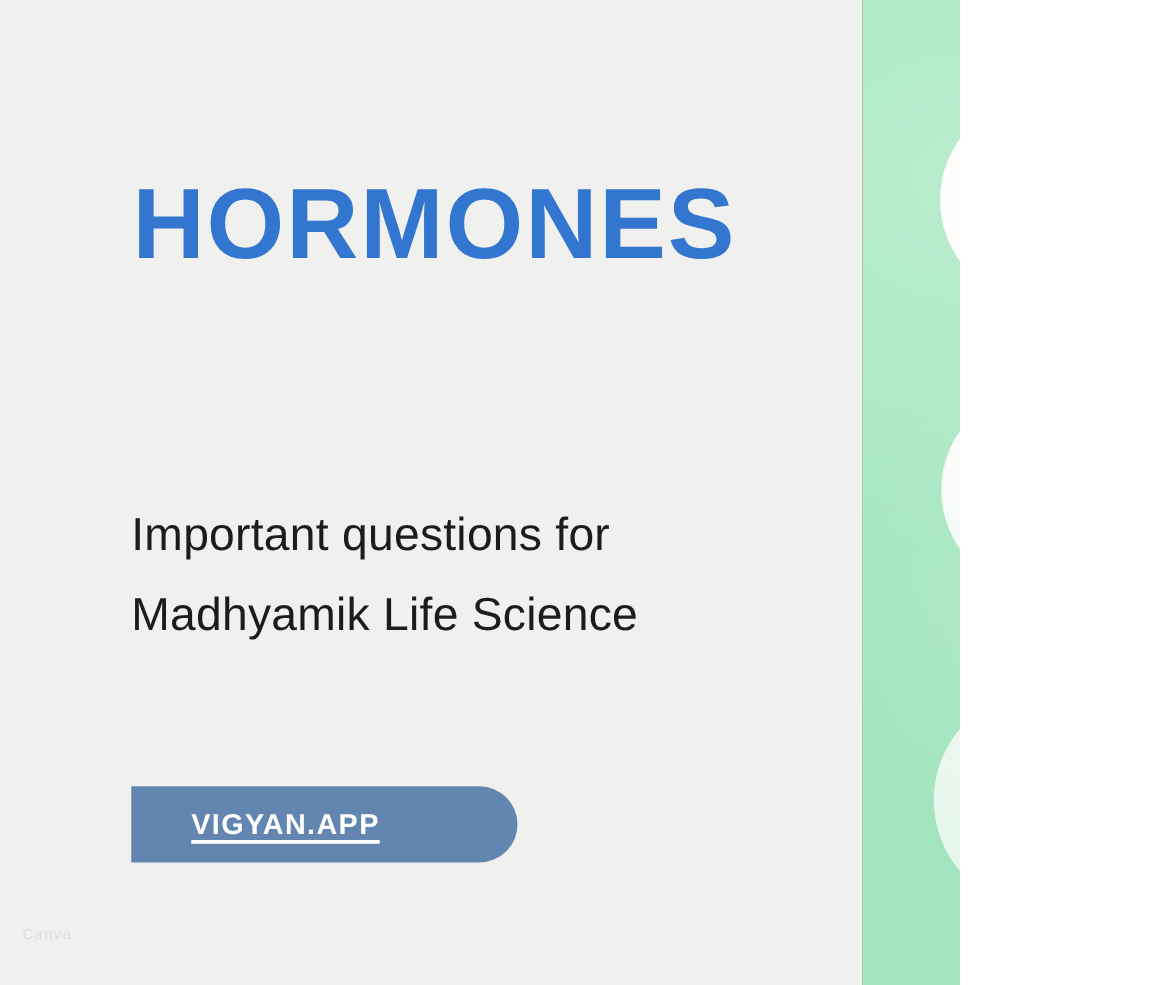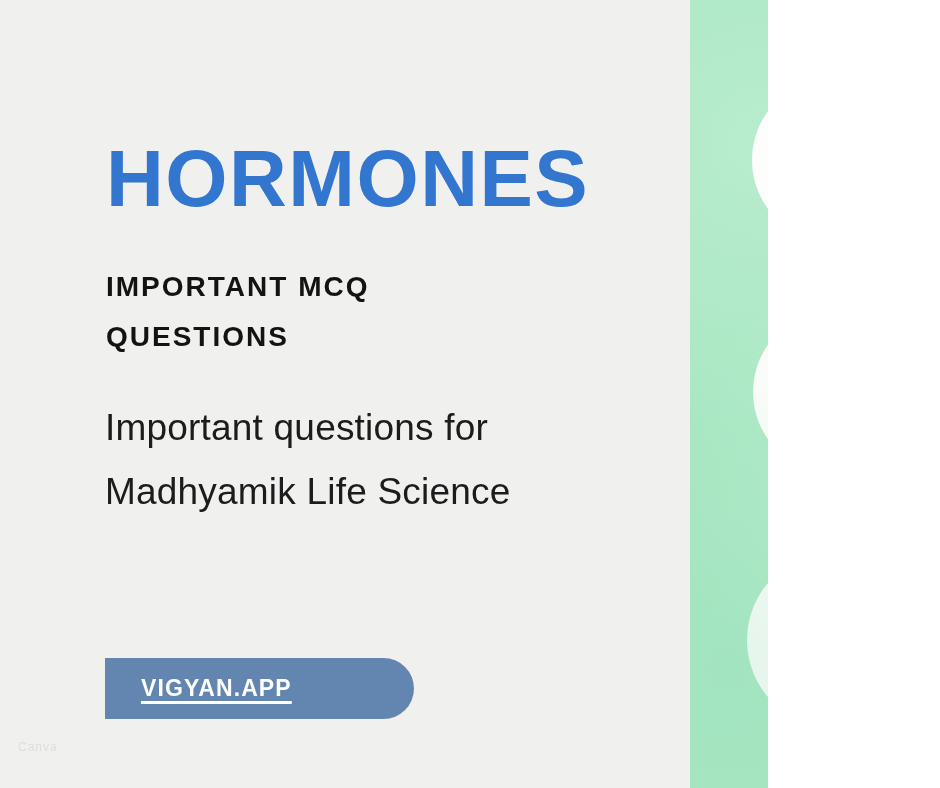--- a/index.html
+++ b/index.html
@@ -81,29 +81,29 @@
     line-height: 1.72;
     font-weight: 400;
     letter-spacing: 0.2px;
     color: #1c1c1c;
   }
 
   
   .cta {
     position: absolute;
     left: 105px;
-    top: 658px;
+    top: 629px;
     width: 309px;
     height: 61px;
     background: #6286b0;
     border: none;
     border-radius: 0 31px 31px 0;
     display: flex;
     align-items: center;
-    padding: 0 0 0 36px;
+    padding: 0 0 0 48px;
     box-sizing: border-box;
     cursor: pointer;
   }
   .cta-label {
     color: #ffffff;
     font-size: 23px;
     font-weight: 700;
     letter-spacing: 1.1px;
     text-decoration: underline;
     text-underline-offset: 5px;
@@ -131,21 +131,20 @@
 </style>
 </head>
 <body>
 
 <div id="poster">
 
   <div class="left-panel">
 
     <div class="title">HORMONES</div>
 
-    <div class="subtitle">IMPORTANT MCQ QUESTIONS</div>
 
     <div class="body-copy">Important questions for Madhyamik Life Science</div>
 
     <div class="cta">
       <span class="cta-label">VIGYAN.APP</span>
     </div>
 
     <div class="watermark">Canva</div>
   </div>
 

